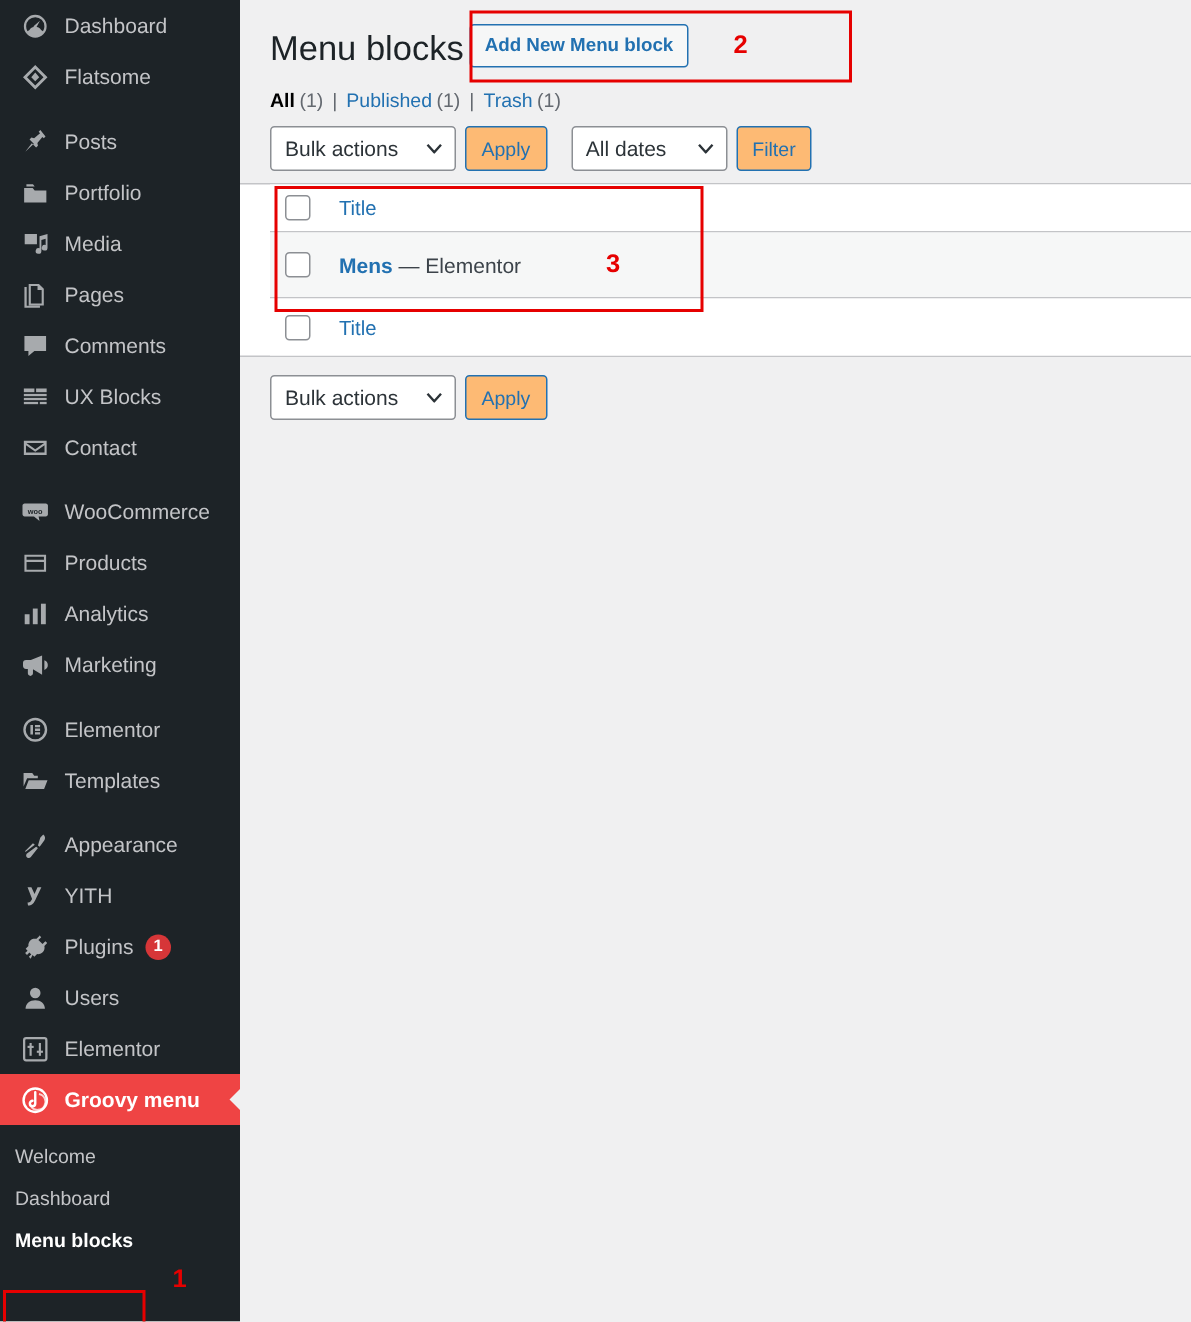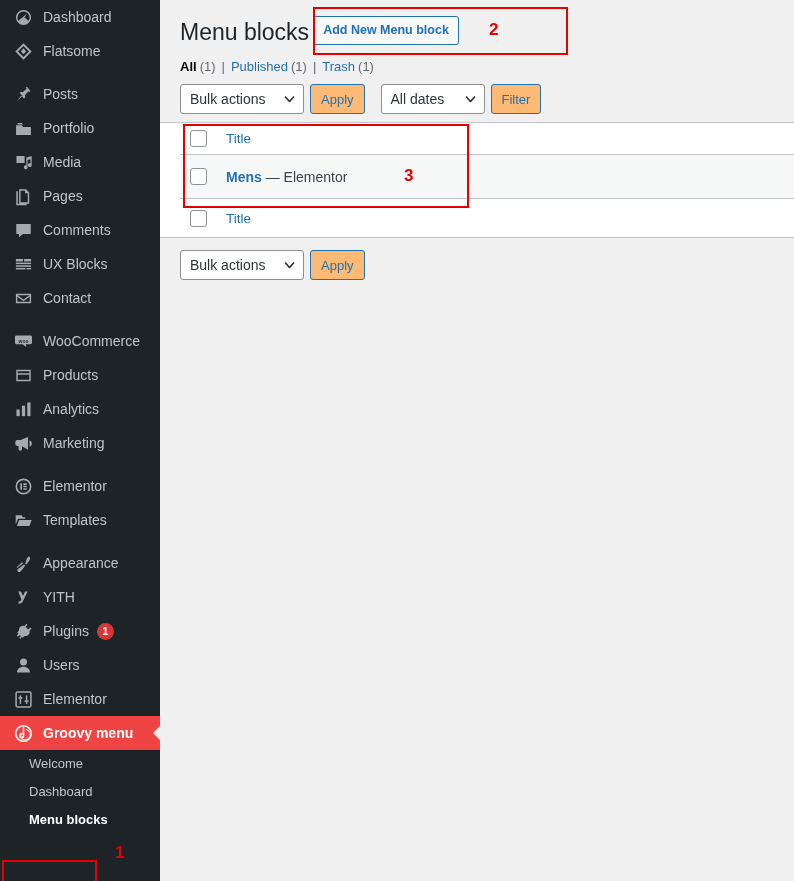--- a/index.html
+++ b/index.html
@@ -57,23 +57,23 @@
     margin-left: 8px;
     padding: 0 5px;
     border-radius: 9px;
     background: #d63638;
     color: #fff;
     font-size: 11px;
     font-weight: 600;
   }
   .submenu { padding-top: 6px; }
   .sub-item {
-    display: flex; align-items: flex-start;
+    display: flex; align-items: center;
     height: 28px;
-    padding-left: 29px;
+    padding-left: 10px;
     font-size: 13px;
     color: #c3c4c7;
     white-space: nowrap;
   }
   .sub-item.current { color: #fff; font-weight: 700; }
 
   
   #main {
     flex: 1;
     height: 881px;

